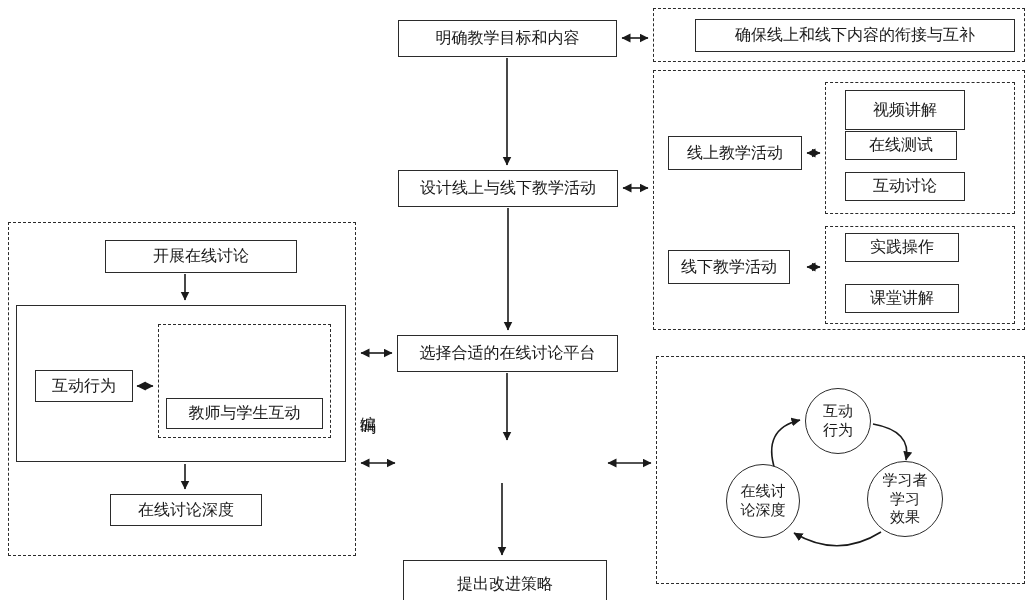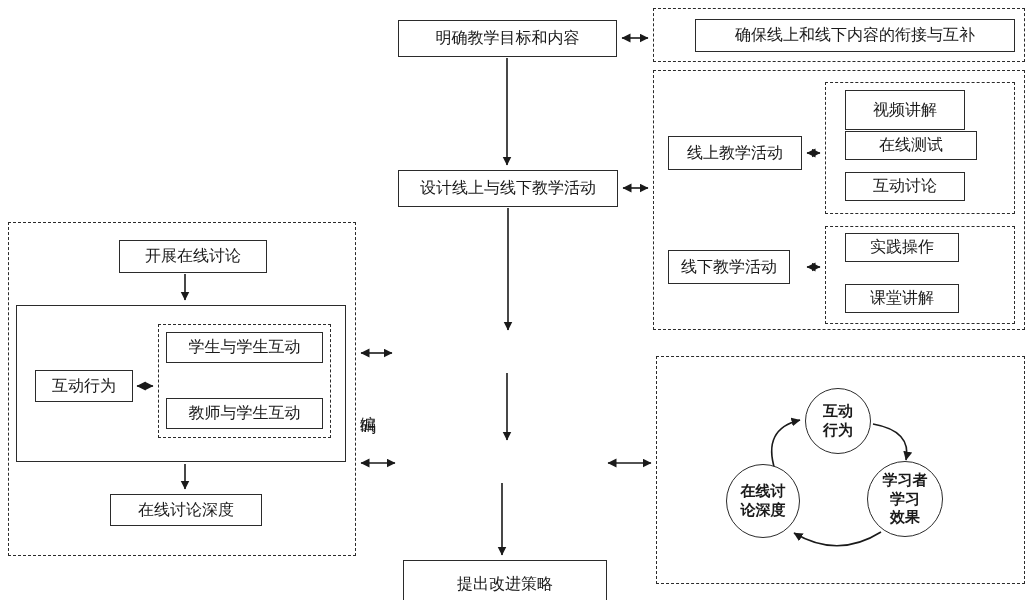--- a/index.html
+++ b/index.html
@@ -16,21 +16,21 @@
   }
   .dashed {
     position:absolute; border:1.7px dashed #2b2b2b; background:transparent;
   }
   .solidframe {
     position:absolute; border:1.6px solid #2b2b2b; background:transparent;
   }
   .circle {
     position:absolute; border:1.5px solid #2b2b2b; border-radius:50%;
     background:#ffffff; display:flex; align-items:center; justify-content:center;
-    font-size:15px; line-height:1.25; text-align:center; white-space:pre-line;font-weight:bold;
+    font-size:15px; line-height:1.25; text-align:center; white-space:pre-line;
   }
   .vlabel {
     position:absolute; writing-mode:vertical-rl; text-orientation:upright;
     font-size:16px; letter-spacing:3px;
   }
   svg.arrows {
     position:absolute; left:0; top:0; width:1029px; height:600px;
     pointer-events:none;
   }
 </style>
@@ -73,36 +73,36 @@
       <line x1="608" y1="463" x2="651" y2="463" marker-start="url(#ah)" marker-end="url(#ah)"></line>
       <line x1="137" y1="386" x2="153" y2="386" marker-start="url(#ah)" marker-end="url(#ah)"></line>
       <path d="M 775 470 Q 762 429 800 420" marker-end="url(#ah)"></path>
       <path d="M 873 424 Q 912 431 906 460" marker-end="url(#ah)"></path>
       <path d="M 881 532 Q 838 559 794 533" marker-end="url(#ah)"></path>
     </g>
   </svg>
 
   <div class="node" style="left:398px;top:20px;width:219px;height:37px">明确教学目标和内容</div>
   <div class="node" style="left:398px;top:170px;width:220px;height:37px">设计线上与线下教学活动</div>
+  <div class="node" style="left:397px;top:335px;width:221px;height:37px">选择合适的在线讨论平台</div>
   <div class="node" style="left:403px;top:560px;width:204px;height:48px">提出改进策略</div>
 
   <div class="node" style="left:695px;top:19px;width:320px;height:33px">确保线上和线下内容的衔接与互补</div>
 
   <div class="node" style="left:668px;top:136px;width:134px;height:34px">线上教学活动</div>
   <div class="node" style="left:845px;top:90px;width:120px;height:40px">视频讲解</div>
-  <div class="node" style="left:845px;top:131px;width:132px;height:29px">在线测试</div>
+  <div class="node" style="left:845px;top:131px;width:112px;height:29px">在线测试</div>
   <div class="node" style="left:845px;top:172px;width:120px;height:29px">互动讨论</div>
 
   <div class="node" style="left:668px;top:250px;width:122px;height:34px">线下教学活动</div>
   <div class="node" style="left:845px;top:233px;width:114px;height:29px">实践操作</div>
   <div class="node" style="left:845px;top:284px;width:114px;height:29px">课堂讲解</div>
 
-  <div class="node" style="left:119px;top:240px;width:148px;height:33px">开展在线讨论</div>
+  <div class="node" style="left:105px;top:240px;width:192px;height:33px">开展在线讨论</div>
   <div class="node" style="left:35px;top:370px;width:98px;height:32px">互动行为</div>
-  <div class="node" style="left:166px;top:332px;width:157px;height:31px">学生与学生互动</div>
   <div class="node" style="left:166px;top:398px;width:157px;height:31px">教师与学生互动</div>
   <div class="node" style="left:110px;top:494px;width:152px;height:32px">在线讨论深度</div>
 
   <div class="vlabel" style="left:357px;top:403px">编码</div>
 
   <div class="circle" style="left:805px;top:388px;width:66px;height:66px">互动
 行为</div>
   <div class="circle" style="left:726px;top:464px;width:74px;height:74px">在线讨
 论深度</div>
   <div class="circle" style="left:867px;top:461px;width:76px;height:76px">学习者

